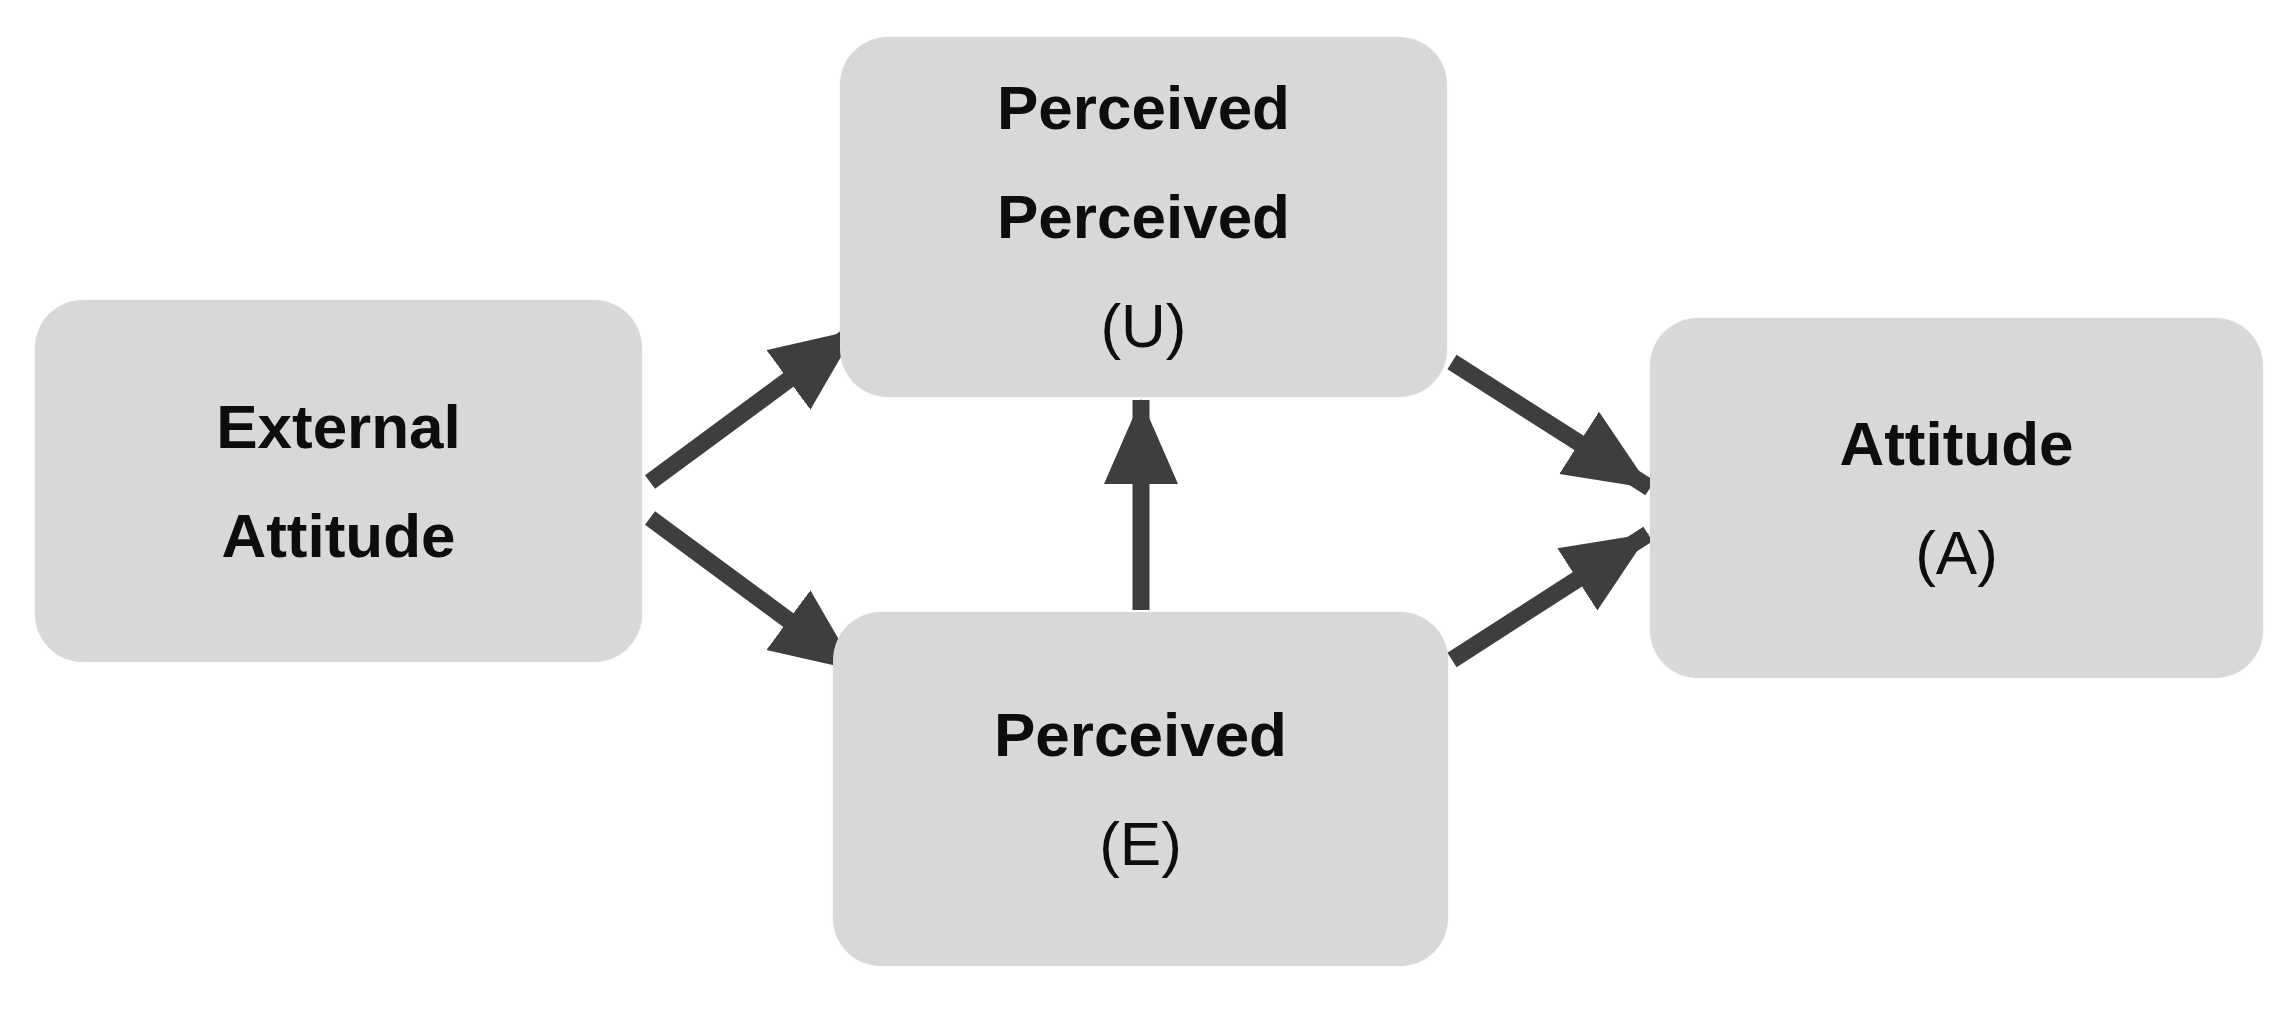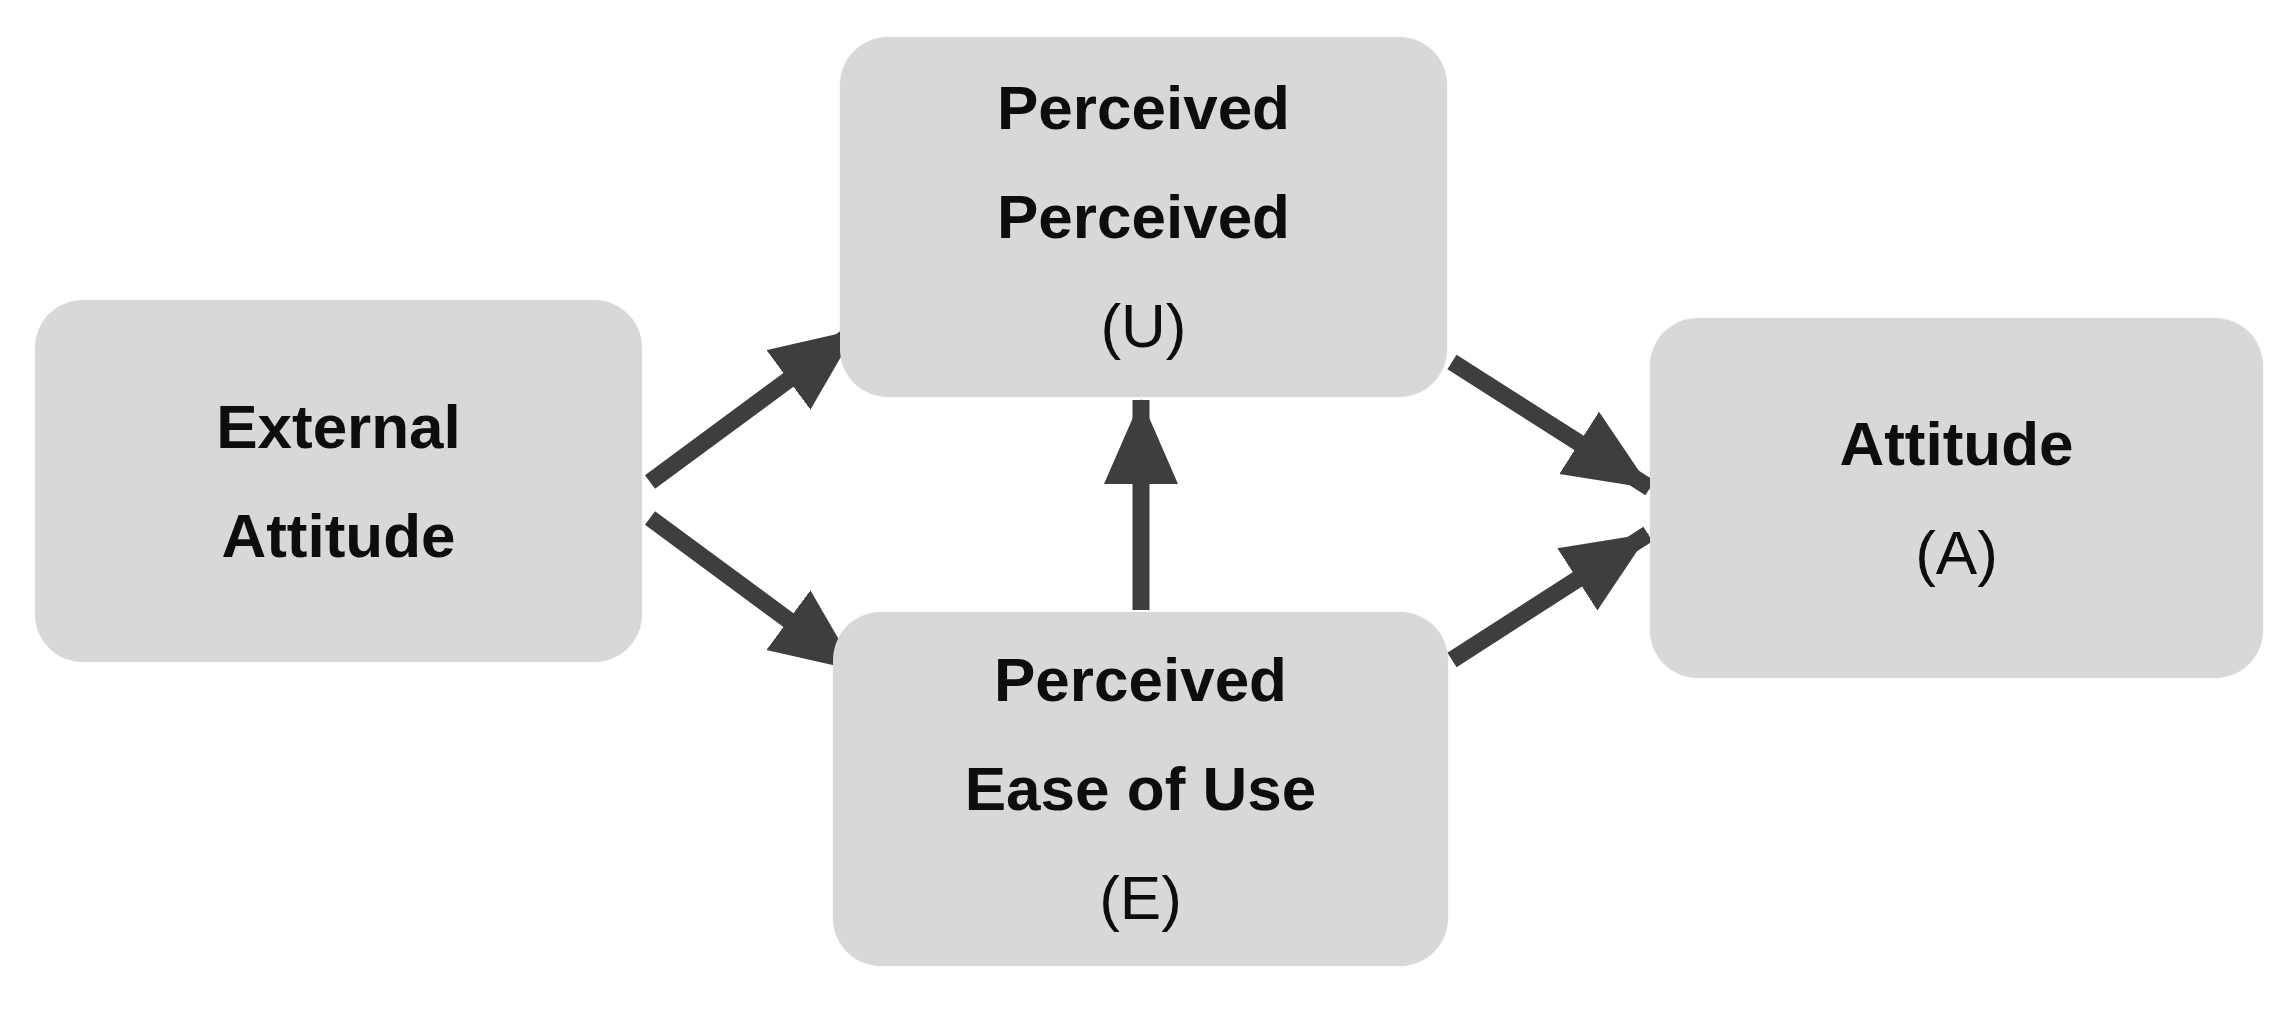--- a/index.html
+++ b/index.html
@@ -84,21 +84,20 @@
   </div>
 
   <div class="node node-usefulness">
     <div class="line">Perceived</div>
     <div class="line">Perceived</div>
     <div class="code">(U)</div>
   </div>
 
   <div class="node node-ease">
     <div class="line">Perceived</div>
-    <div class="line">Ease of Use</div>
     <div class="code">(E)</div>
   </div>
 
   <div class="node node-attitude">
     <div class="line">Attitude</div>
     <div class="code">(A)</div>
   </div>
 
 </div>
 

